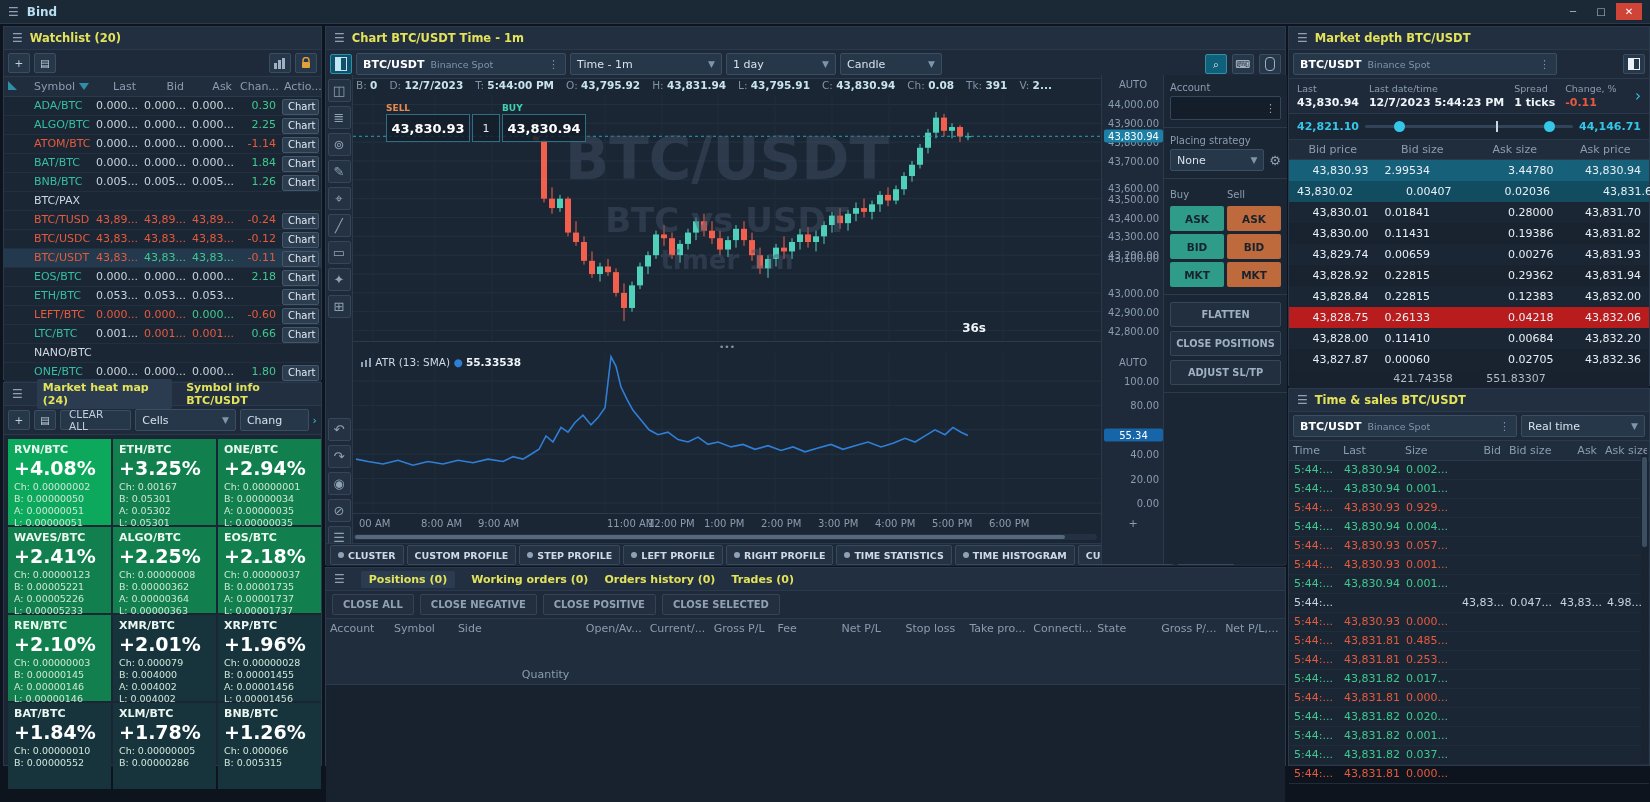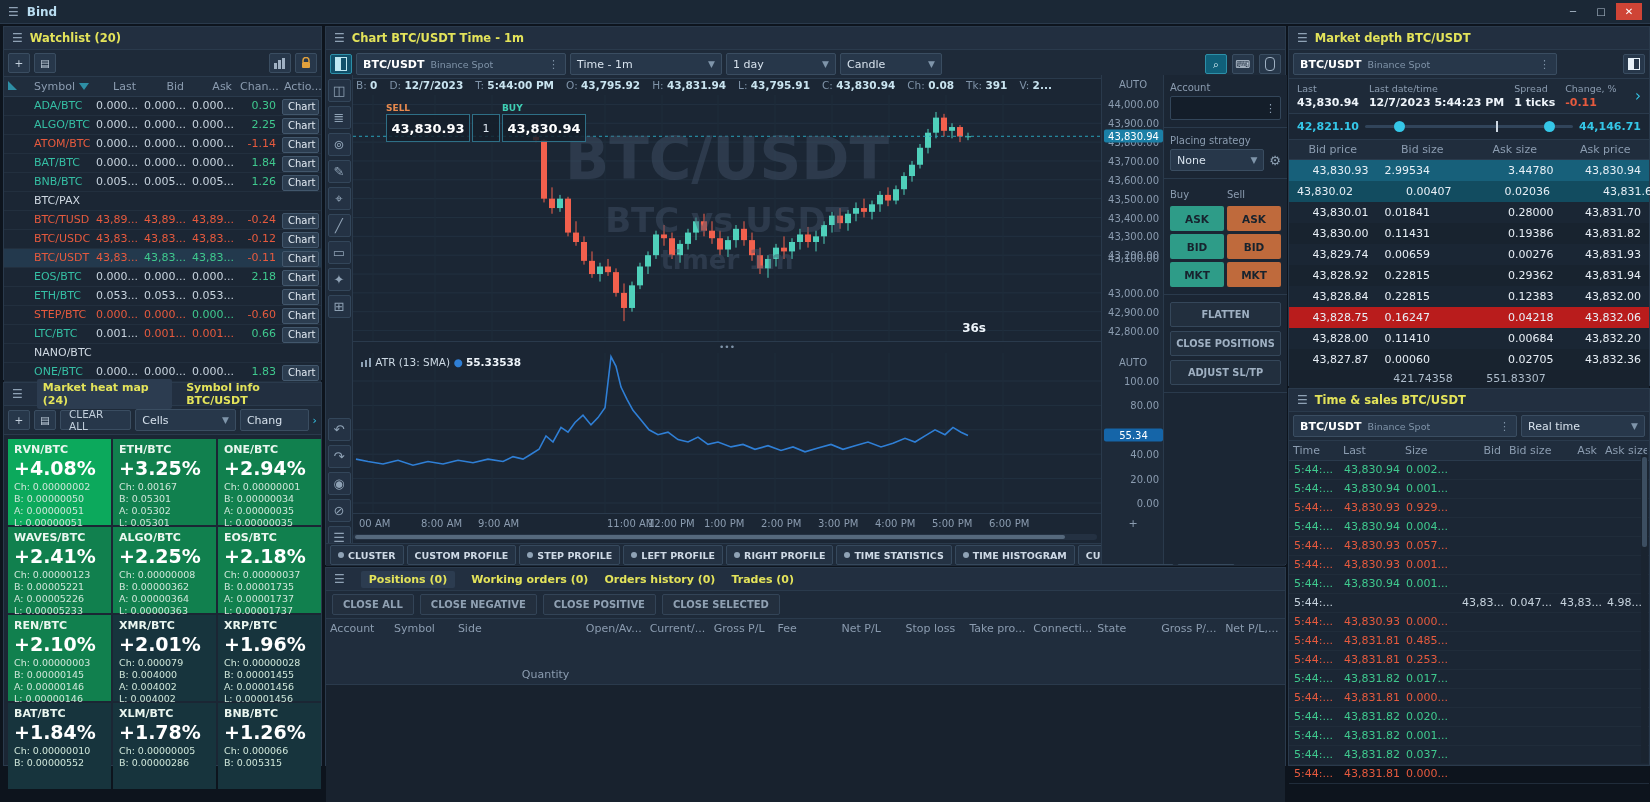--- a/index.html
+++ b/index.html
@@ -256,21 +256,21 @@
           <div class="c" style="width: 48px; text-align: right; color: rgb(199, 211, 222);">0.053...</div>
           <div class="c" style="width: 48px; text-align: right; color: rgb(199, 211, 222);">0.053...</div>
           <div class="c" style="width: 48px; text-align: right; color: rgb(199, 211, 222);">0.053...</div>
           <div class="c" style="width: 44px; text-align: center; color: rgb(63, 201, 142); margin-top: 29px;">3.21</div>
           <div class="c" style="width: 41px; padding: 0px 2px;">
             <div class="chartbtn">Chart</div>
           </div>
         </div>
         <div class="wl-row">
           <div class="c" style="width: 26px;"></div>
-          <div class="c" style="width: 62px; color: rgb(230, 90, 62);">STEP/BTC</div>
+          <div class="c" style="width: 62px; color: rgb(230, 90, 62);">LEFT/BTC</div>
           <div class="c" style="width: 48px; text-align: right; color: rgb(230, 90, 62);">0.000...</div>
           <div class="c" style="width: 48px; text-align: right; color: rgb(230, 90, 62);">0.000...</div>
           <div class="c" style="width: 48px; text-align: right; color: rgb(63, 201, 142);">0.000...</div>
           <div class="c" style="width: 44px; text-align: right; color: rgb(230, 90, 62);">-0.60</div>
           <div class="c" style="width: 41px; padding: 0px 2px;">
             <div class="chartbtn">Chart</div>
           </div>
         </div>
         <div class="wl-row">
           <div class="c" style="width: 26px;"></div>
@@ -291,21 +291,21 @@
           <div class="c" style="width: 48px; text-align: right; color: rgb(199, 211, 222);"></div>
           <div class="c" style="width: 44px; text-align: right; color: rgb(199, 211, 222);"></div>
           <div class="c" style="width: 41px; padding: 0px 2px;"></div>
         </div>
         <div class="wl-row">
           <div class="c" style="width: 26px;"></div>
           <div class="c" style="width: 62px; color: rgb(53, 191, 164);">ONE/BTC</div>
           <div class="c" style="width: 48px; text-align: right; color: rgb(199, 211, 222);">0.000...</div>
           <div class="c" style="width: 48px; text-align: right; color: rgb(199, 211, 222);">0.000...</div>
           <div class="c" style="width: 48px; text-align: right; color: rgb(199, 211, 222);">0.000...</div>
-          <div class="c" style="width: 44px; text-align: right; color: rgb(63, 201, 142);">1.83</div>
+          <div class="c" style="width: 44px; text-align: right; color: rgb(63, 201, 142);">1.80</div>
           <div class="c" style="width: 41px; padding: 0px 2px;">
             <div class="chartbtn">Chart</div>
           </div>
         </div>
         <div class="wl-row">
           <div class="c" style="width: 26px;"></div>
           <div class="c" style="width: 62px; color: rgb(53, 191, 164);">REN/BTC</div>
           <div class="c" style="width: 48px; text-align: right; color: rgb(199, 211, 222);">0.000...</div>
           <div class="c" style="width: 48px; text-align: right; color: rgb(199, 211, 222);">0.000...</div>
           <div class="c" style="width: 48px; text-align: right; color: rgb(199, 211, 222);">0.000...</div>
@@ -742,21 +742,21 @@
           <div style="margin-left: auto; color: rgb(143, 162, 181);">≫</div>
           <div style="color: rgb(143, 162, 181); font-size: 13px;">⚙</div>
         </div>
 
       <div id="priceaxis">
           <div style="position: absolute; top: 4px; left: 0px; right: 0px; text-align: center; color: rgb(139, 156, 176); font-size: 10px;">AUTO</div>
           <div class="ptick" style="top: 29px;">44,000.00</div>
           <div class="ptick" style="top: 48px;">43,900.00</div>
           <div class="ptick" style="top: 67px;">43,800.00</div>
           <div class="ptick" style="top: 86px;">43,700.00</div>
-          <div class="ptick" style="top: 105px;">43,600.00</div>
+          <div class="ptick" style="top: 113px;">43,600.00</div>
           <div class="ptick" style="top: 124px;">43,500.00</div>
           <div class="ptick" style="top: 143px;">43,400.00</div>
           <div class="ptick" style="top: 161px;">43,300.00</div>
           <div class="ptick" style="top: 180px;">43,200.00</div>
           <div class="ptick" style="top: 183px; text-align: center;">43,100.00</div>
           <div class="ptick" style="top: 218px;">43,000.00</div>
           <div class="ptick" style="top: 237px;">42,900.00</div>
           <div class="ptick" style="top: 256px;">42,800.00</div>
           <div class="ptag" style="top: 61px; background: rgb(27, 127, 166);">43,830.94</div>
           <div style="position: absolute; top: 282px; left: 0px; right: 0px; text-align: center; color: rgb(139, 156, 176); font-size: 10px;">AUTO</div>
@@ -928,21 +928,21 @@
           <div class="c" style="width: 88px; text-align: right; color: rgb(232, 239, 246);">43,831.94</div>
         </div>
         <div class="mdrow" style="background: rgb(26, 38, 52);">
           <div class="c" style="width: 88px; text-align: right; color: rgb(232, 239, 246);">43,828.84</div>
           <div class="c" style="width: 92px; text-align: left; color: rgb(232, 239, 246);">0.22815</div>
           <div class="c" style="width: 94px; text-align: right; color: rgb(232, 239, 246);">0.12383</div>
           <div class="c" style="width: 88px; text-align: right; color: rgb(232, 239, 246);">43,832.00</div>
         </div>
         <div class="mdrow" style="background: #b91c1c;">
           <div class="c" style="width: 88px; text-align: right; color: rgb(232, 239, 246);">43,828.75</div>
-          <div class="c" style="width: 92px; text-align: left; color: rgb(232, 239, 246);">0.16247</div>
+          <div class="c" style="width: 92px; text-align: left; color: rgb(232, 239, 246);">0.26133</div>
           <div class="c" style="width: 94px; text-align: right; color: rgb(232, 239, 246);">0.04218</div>
           <div class="c" style="width: 88px; text-align: right; color: rgb(232, 239, 246);">43,832.06</div>
         </div>
         <div class="mdrow" style="background: rgb(26, 38, 52);">
           <div class="c" style="width: 88px; text-align: right; color: rgb(232, 239, 246);">43,828.00</div>
           <div class="c" style="width: 92px; text-align: left; color: rgb(232, 239, 246);">0.11410</div>
           <div class="c" style="width: 94px; text-align: right; color: rgb(232, 239, 246);">0.00684</div>
           <div class="c" style="width: 88px; text-align: right; color: rgb(232, 239, 246);">43,832.20</div>
         </div>
         <div class="mdrow" style="background: rgb(24, 35, 47);">

